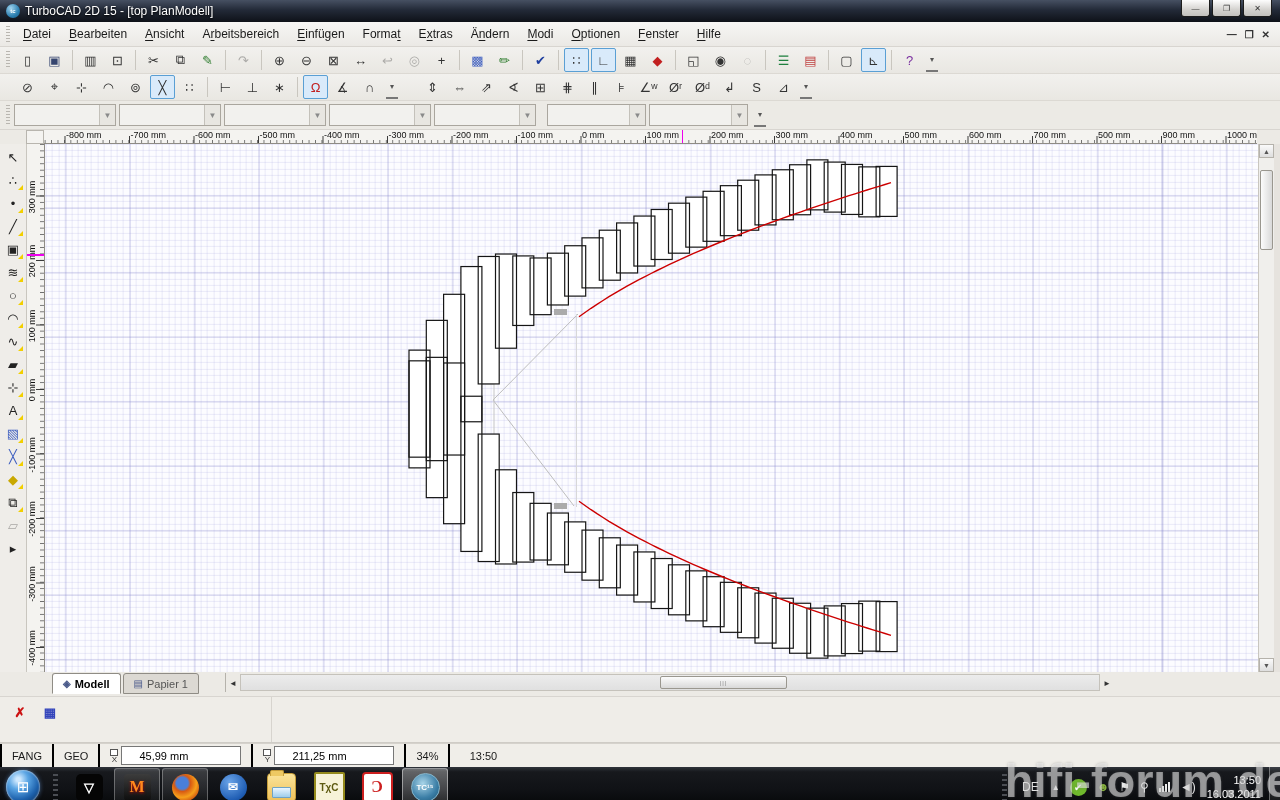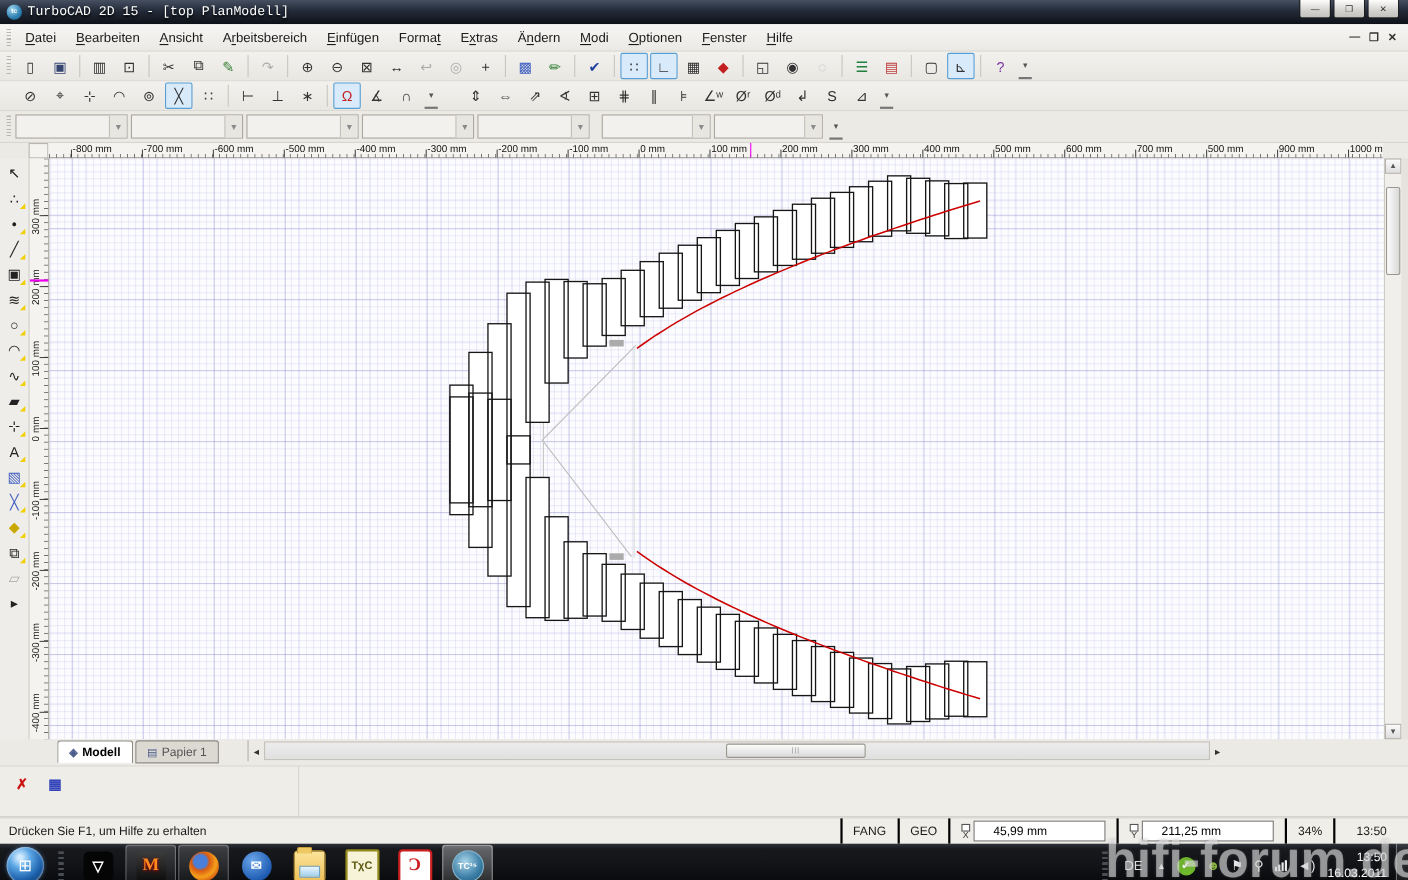--- a/index.html
+++ b/index.html
@@ -4,21 +4,21 @@
 <style>
   html,body{margin:0;padding:0;width:1280px;height:800px;overflow:hidden;
     font-family:"Liberation Sans",sans-serif;background:#000;}
   .app{position:relative;width:1280px;height:800px;background:#ece9e4;}
 
   
   .titlebar{height:22px;background:linear-gradient(180deg,#465062 0%,#232a38 45%,#0e1118 100%);
     display:flex;align-items:center;padding:0 4px;color:#fff;font-size:12px;}
   .appicon{width:14px;height:14px;border-radius:50%;background:radial-gradient(circle at 35% 30%,#9fd4ef,#2d7fb0 60%,#145a85);
     color:#fff;font-size:6px;font-weight:bold;display:flex;align-items:center;justify-content:center;margin:0 5px 0 2px;}
-  .title-text{text-shadow:0 1px 2px #000;font-family:Liberation Mono, monospace;}
+  .title-text{text-shadow:0 1px 2px #000;}
   .winbtns{margin-left:auto;display:flex;gap:2px;align-self:flex-start;margin-right:4px;}
   .winbtn{width:27px;height:16px;border:1px solid #1c1c1c;border-top:none;border-radius:0 0 3px 3px;
     background:linear-gradient(#fdfdfd,#d4d2cf 60%,#c3c1be);color:#333;font-size:8px;
     display:flex;align-items:center;justify-content:center;}
 
   
   .menubar{height:24px;background:linear-gradient(#f7f6f4,#ebe9e5);display:flex;align-items:center;
     font-size:12px;color:#1a1a1a;border-bottom:1px solid #d8d5d0;padding-left:2px;}
   .grip{width:4px;height:70%;margin:0 4px;background:repeating-linear-gradient(180deg,#b9b6b0 0 1px,transparent 1px 3px);}
   .menu-item{padding:3px 9px;}
@@ -542,21 +542,20 @@
 
   <div class="panel2">
     <div class="p2-icons" id="p2-icons">
         <div class="p2-btn" style="color: rgb(204, 17, 17); font-weight: bold;">✗</div>
         <div class="p2-btn" style="color: rgb(51, 68, 187); font-weight: bold;">▦</div>
       </div>
     <div class="p2-div"></div>
   </div>
 
   <div class="statusbar">
-    <div class="sb-hint">Drücken Sie F1, um Hilfe zu erhalten</div>
     <div class="sb-cell">FANG</div>
     <div class="sb-cell">GEO</div>
     <div class="sb-cell">
       <span class="coord-ico">
           <span class="csq"></span>
           <span>X</span>
         </span>
       <input class="sb-input" value="45,99 mm" style="">
     </div>
     <div class="sb-cell">

